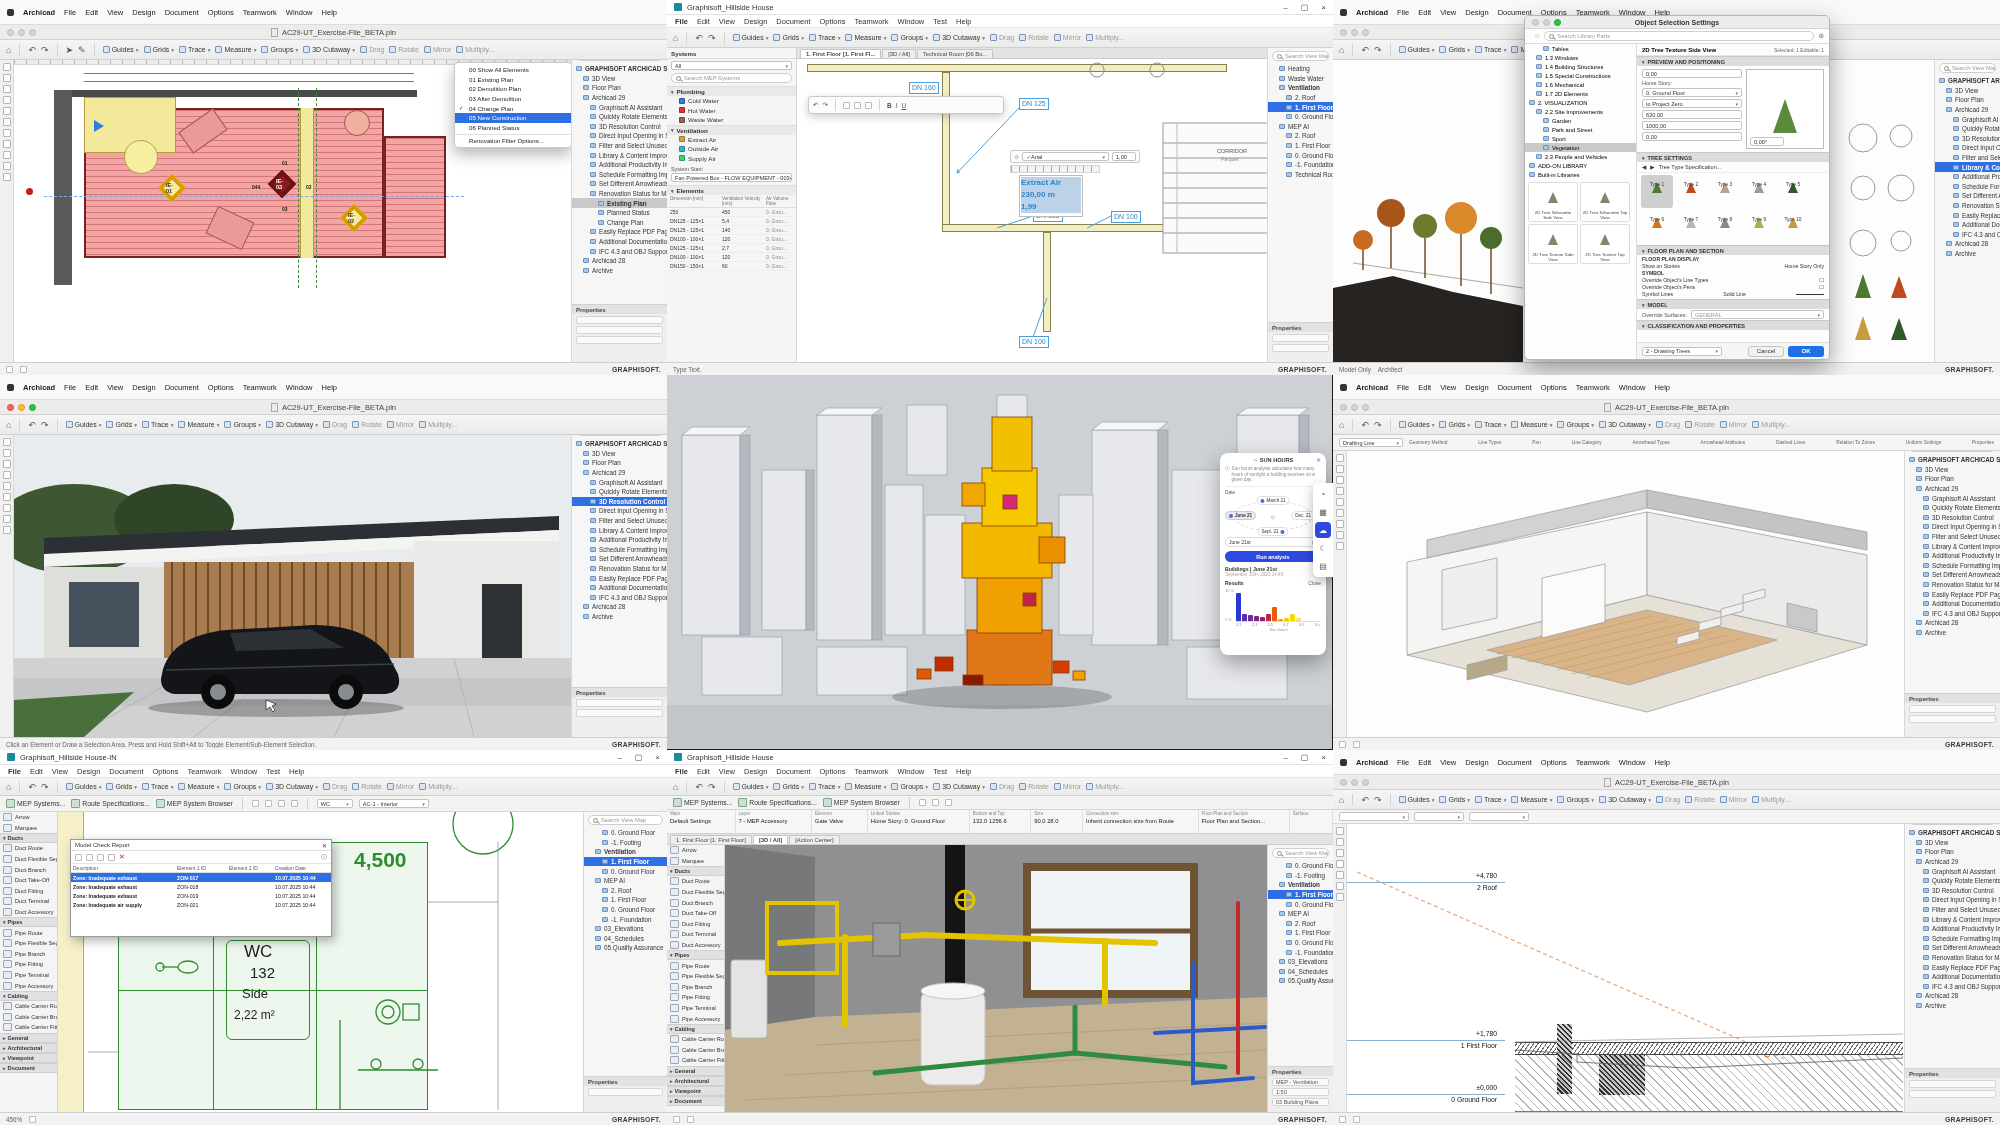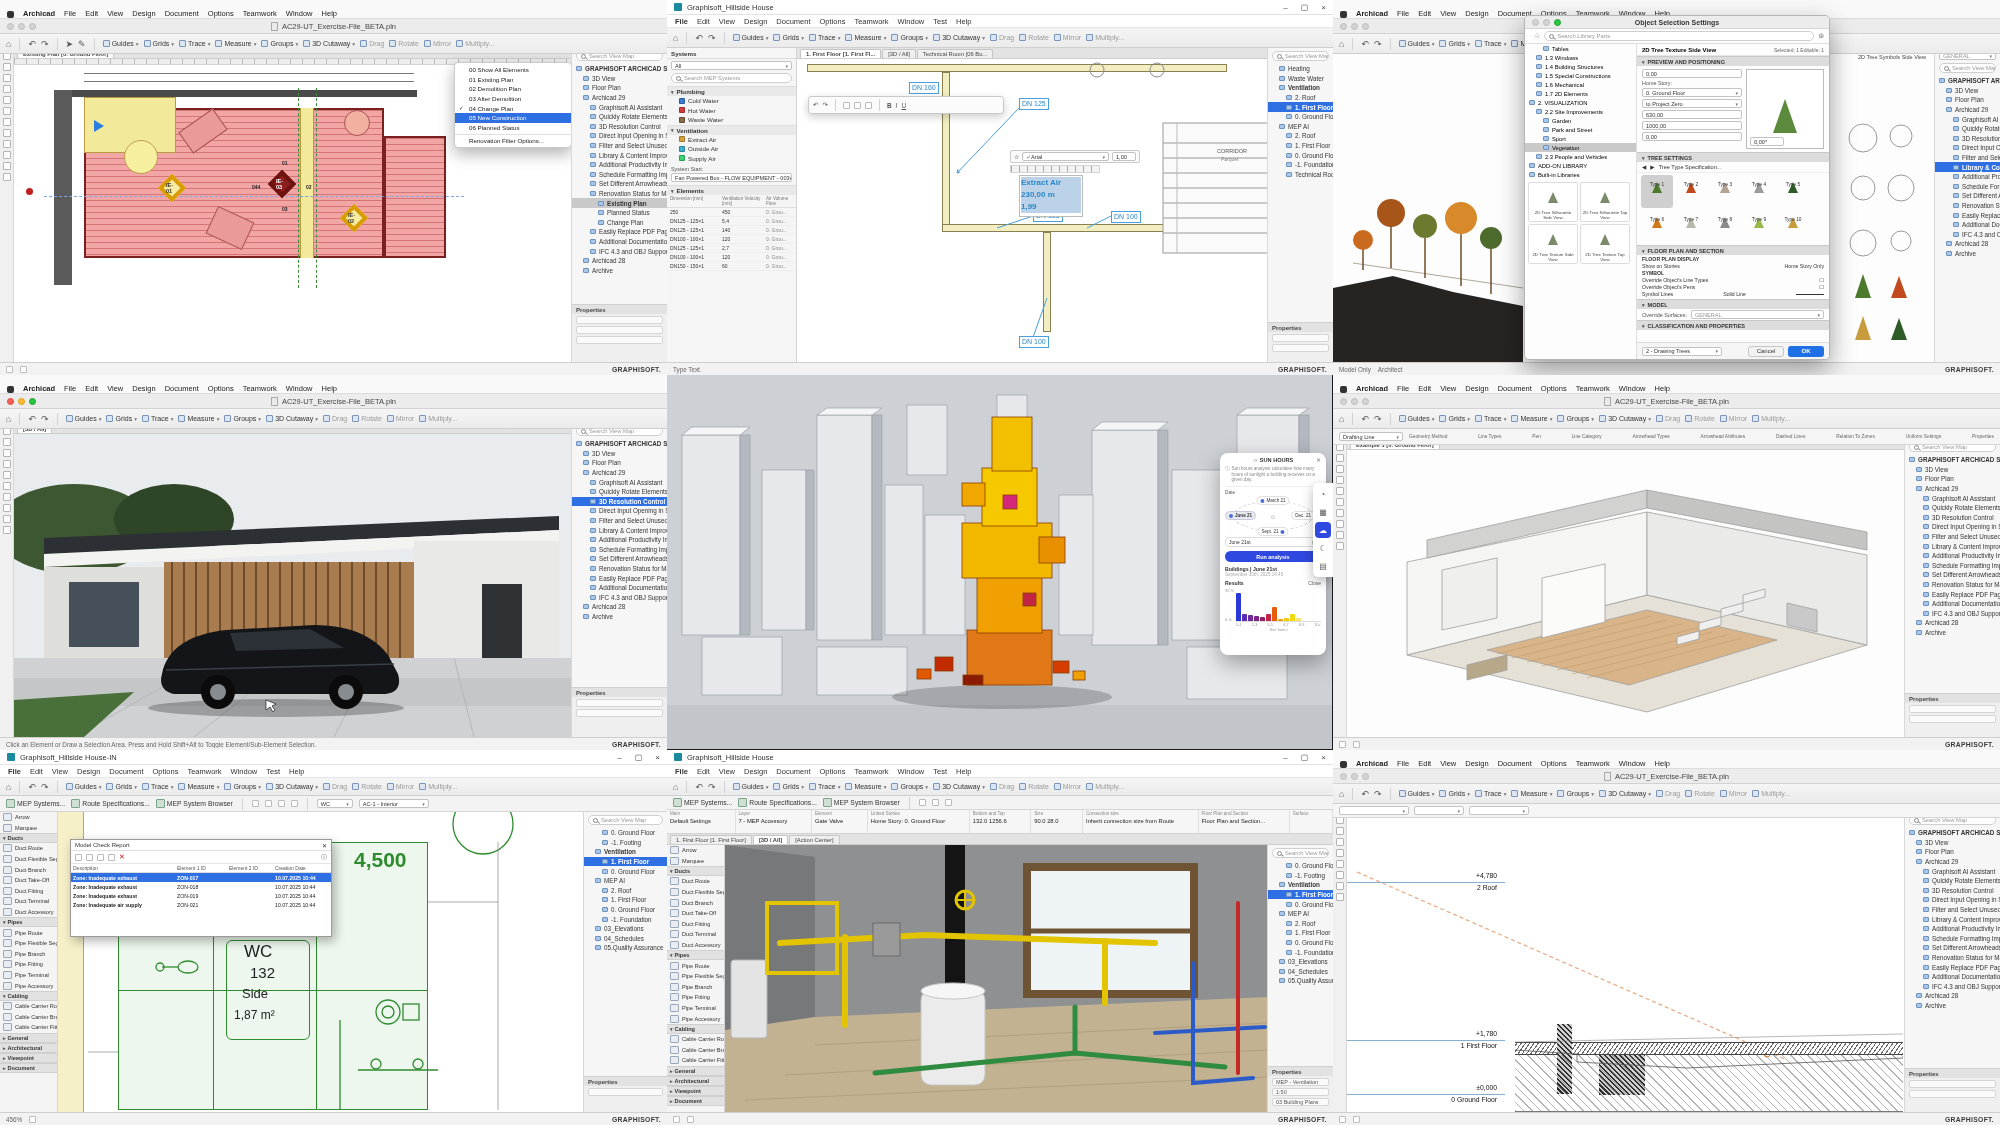--- a/index.html
+++ b/index.html
@@ -1,20 +1,20 @@
 <!DOCTYPE html>
 <html><head>
 <meta charset="utf-8">
 <style>
 *{box-sizing:border-box;margin:0;padding:0}
 body{margin:0;font-family:"Liberation Sans",sans-serif;background:#222}
 .board{position:relative;width:2000px;height:1125px;display:grid;grid-template-columns:667px 666px 667px;grid-template-rows:375px 375px 375px;background:#2e2e2e}
 .panel{position:relative;overflow:hidden;background:#fff;outline:1px solid #1a1a1a}
 
-.macbar{height:19px;background:#f9f9f9;border-bottom:1px solid #dcdcdc;display:flex;align-items:flex-end;gap:9px;padding:0 7px;font-size:7.5px;color:#222;position:relative;z-index:3}
+.macbar{height:25px;background:#f9f9f9;border-bottom:1px solid #dcdcdc;display:flex;align-items:center;gap:9px;padding:0 7px;font-size:7.5px;color:#222;position:relative;z-index:3}
 .apple{width:7px;height:7px;background:#333;border-radius:2px;flex:0 0 auto}
 .mrep{display:contents}
 .mrep .mi:first-child{font-weight:bold}
 .mtitle{height:15px;background:#ececec;border-bottom:1px solid #d2d2d2;position:relative;display:flex;align-items:center;justify-content:center;font-size:7.5px;color:#444;z-index:3}
 .lights{position:absolute;left:7px;top:4px;display:flex;gap:4px}
 .lt{width:7px;height:7px;border-radius:50%;background:#d3d3d3;border:1px solid #bdbdbd}
 .lt.r{background:#ff5f57;border-color:#e0443e}.lt.y{background:#febc2e;border-color:#d89c21}.lt.g{background:#28c840;border-color:#1e9e30}
 .dicon{width:7px;height:9px;background:#eaeaea;border:1px solid #aaa;margin-right:4px}
 .wtitle{height:15px;background:#fff;border-bottom:1px solid #e2e2e2;display:flex;align-items:center;padding:0 7px;font-size:7.5px;color:#333;gap:5px;z-index:3;position:relative}
 .wico{width:8px;height:8px;background:#1b8a9e;border-radius:1px;flex:0 0 auto}
@@ -1613,21 +1613,21 @@
       <div style="position:absolute;left:0;top:0;width:26px;height:100%;background:#f5f0c8;border-right:1px solid #b8a860"></div>
       <div style="position:absolute;left:60px;top:30px;width:310px;height:268px;background:#edf7ed;border:1.5px solid #2e8b2e"></div>
       <div style="position:absolute;left:155px;top:30px;height:268px;border-left:1.5px solid #2e8b2e"></div>
       <div style="position:absolute;left:258px;top:30px;height:268px;border-left:1.5px solid #2e8b2e"></div>
       <div style="position:absolute;left:60px;top:178px;width:310px;border-top:1.5px solid #2e8b2e"></div>
       <span class="txt" style="left:296px;top:36px;font-size:21px;font-weight:bold;color:#2e8b2e">4,500</span>
       <div style="position:absolute;left:168px;top:128px;width:84px;height:100px;border:1.5px solid #2e8b2e;border-radius:6px"></div>
       <span class="txt" style="left:186px;top:130px;font-size:17px;color:#222">WC</span>
       <span class="txt" style="left:192px;top:152px;font-size:15px;color:#222">132</span>
       <span class="txt" style="left:184px;top:174px;font-size:13px;color:#222">Side</span>
-      <span class="txt" style="left:176px;top:196px;font-size:12px;color:#222">1,87 m²</span>
+      <span class="txt" style="left:176px;top:196px;font-size:12px;color:#222">2,22 m²</span>
       <svg style="position:absolute;left:0;top:0;width:100%;height:100%;pointer-events:none">
         <g stroke="#2e8b2e" stroke-width="1.3" fill="none">
           <circle cx="330" cy="200" r="12"></circle>
             <circle cx="330" cy="200" r="6"></circle>
           <rect x="345" y="192" width="16" height="16"></rect>
           <circle cx="425" cy="12" r="30"></circle>
           <ellipse cx="130" cy="155" rx="10" ry="6"></ellipse>
             <line x1="120" y1="155" x2="104" y2="155"></line>
             <circle cx="102" cy="155" r="4"></circle>
           <line x1="282" y1="208" x2="282" y2="298"></line>

